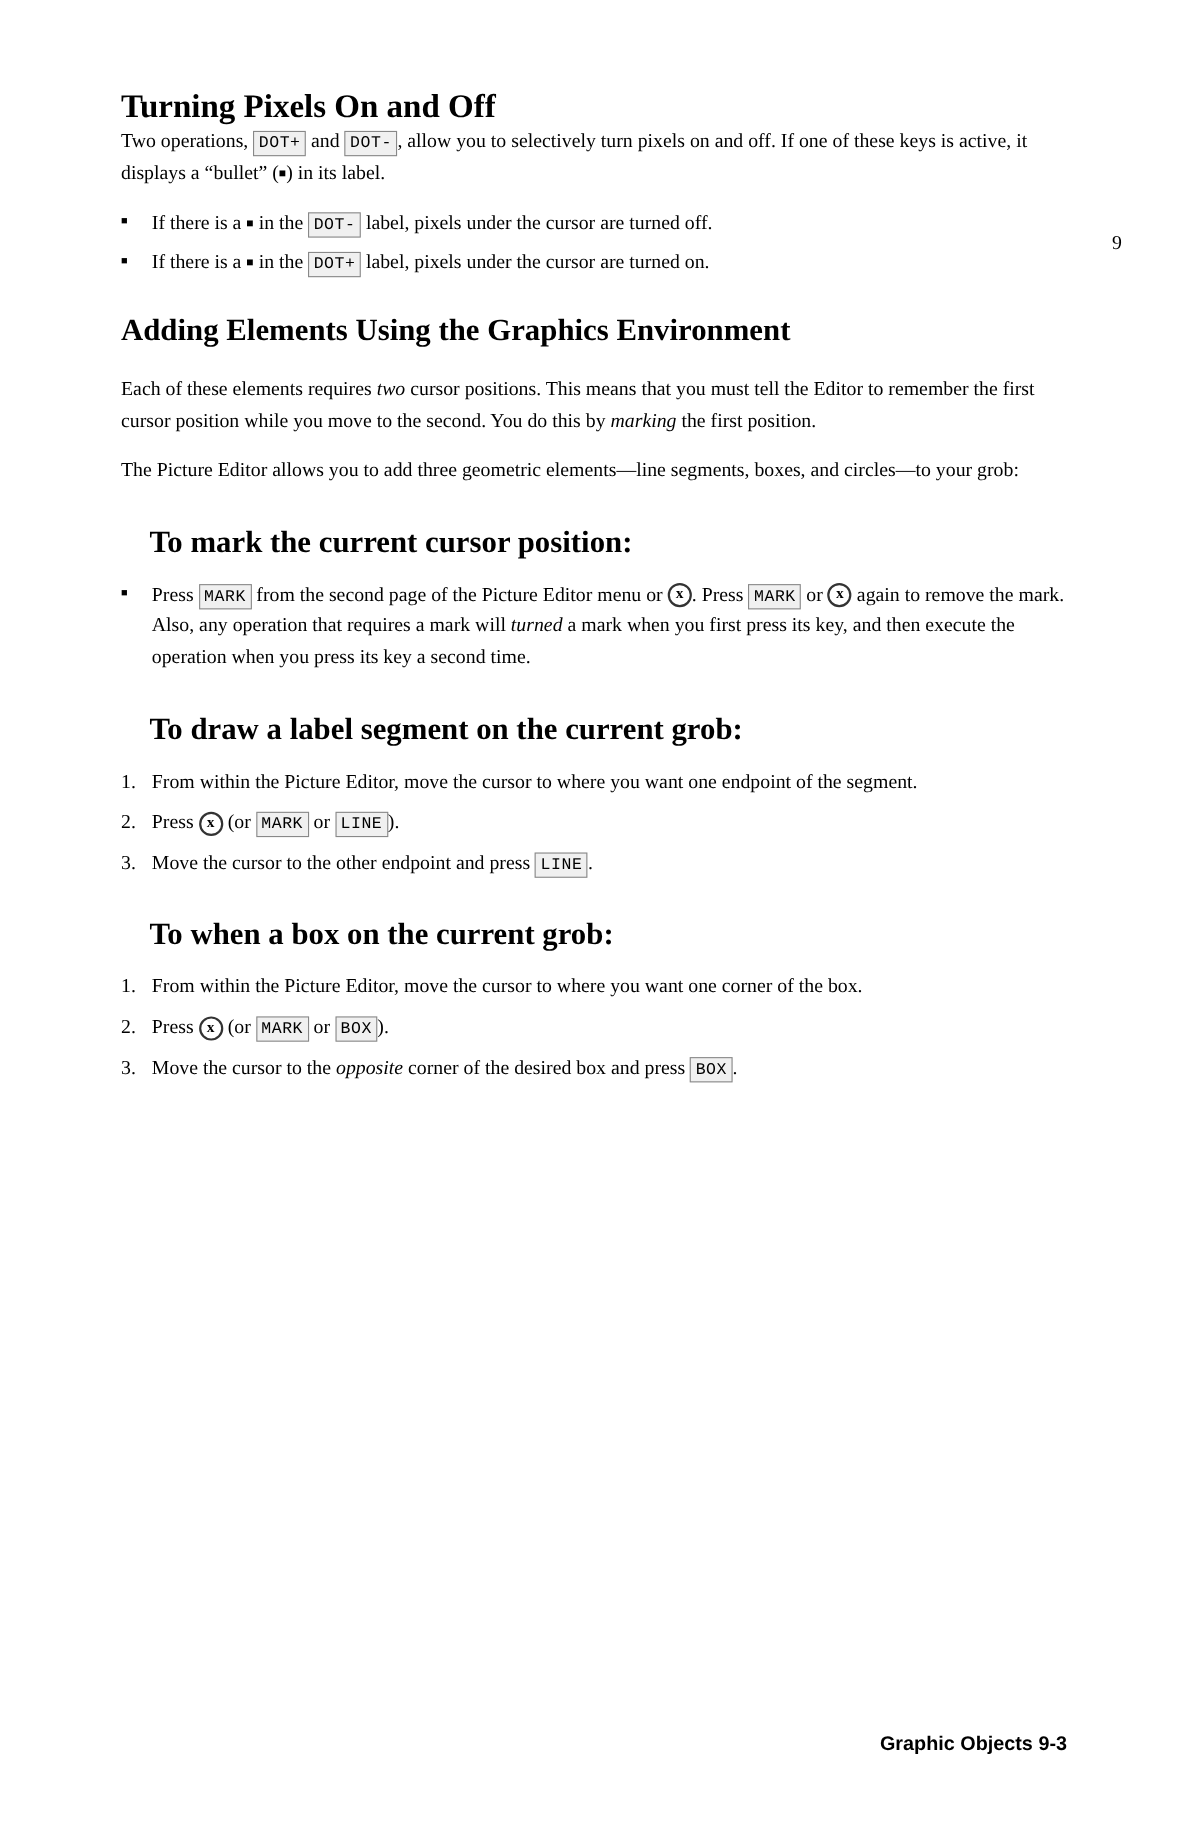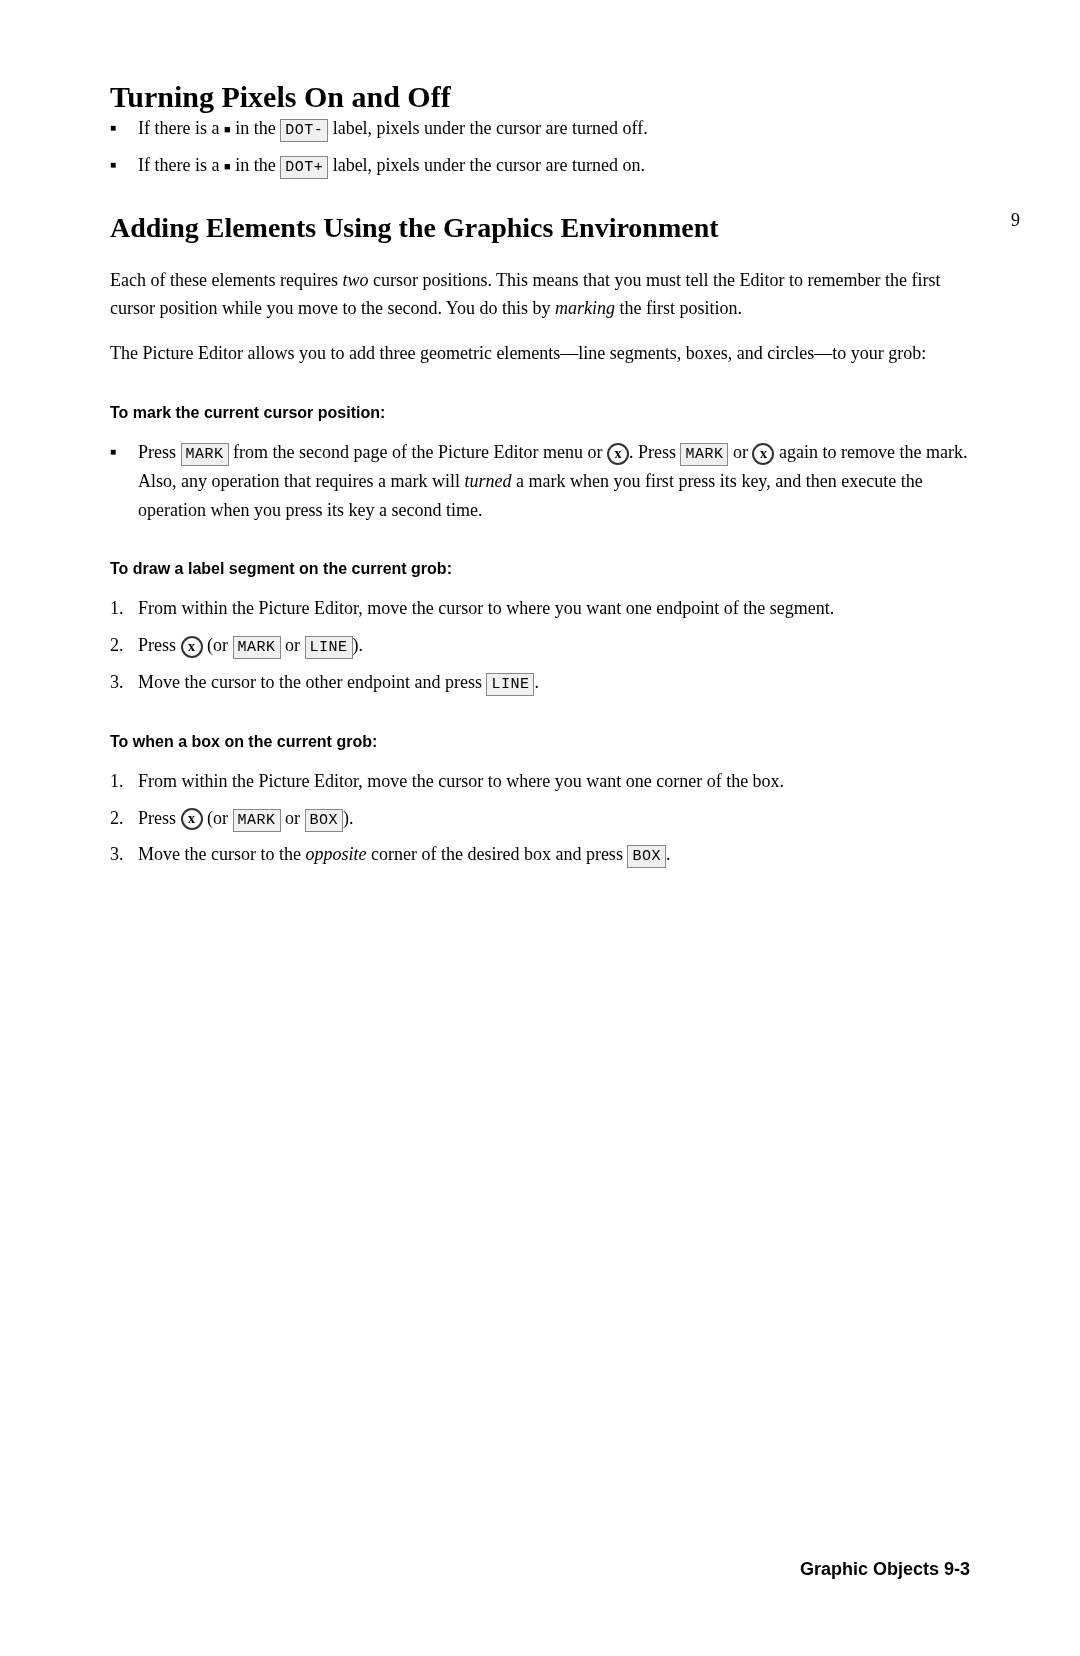--- a/index.html
+++ b/index.html
@@ -43,25 +43,26 @@
 
     h2.section-title {
       font-size: 28px;
       font-weight: bold;
       font-family: 'Times New Roman', Times, serif;
       margin-bottom: 22px;
       margin-top: 32px;
     }
 
     h3.subsection-title {
-      font-size: 16px;
-      font-weight: bold;
-      font-family: Liberation Sans, sans-serif;
+      font-size: 28px;
+      font-weight: bold;
+      font-family: Liberation Serif, serif;
       margin-bottom: 16px;
       margin-top: 36px;
+      margin-left: 26px;
     }
 
     p {
       font-size: 18px;
       line-height: 1.6;
       margin-bottom: 16px;
       font-family: 'Times New Roman', Times, serif;
     }
 
     .key {
@@ -132,41 +133,46 @@
       position: absolute;
       left: 0;
     }
 
     em {
       font-style: italic;
     }
 
     .footer {
       position: absolute;
-      bottom: 76px;
+      bottom: 60px;
       right: 110px;
       font-size: 18px;
       font-weight: bold;
       font-family: Arial, Helvetica, sans-serif;
     }
 
     .bullet-symbol {
       font-size: 11px;
       vertical-align: middle;
     }
   </style>
 </head>
 <body>
 
 <div class="page">
 
   <span class="page-number">9</span>
 
   <h1 class="section-title">Turning Pixels On and Off</h1>
 
+  <p>
+    Two operations, <span class="key">DOT+</span> and <span class="key">DOT-</span>, allow you to selectively turn
+    pixels on and off. If one of these keys is active, it displays a “bullet”
+    (<span class="bullet-symbol">■</span>) in its label.
+  </p>
 
   <ul class="bullet-list">
     <li>
       If there is a <span class="bullet-symbol">■</span> in the <span class="key">DOT-</span> label, pixels under the cursor are
       turned off.
     </li>
     <li>
       If there is a <span class="bullet-symbol">■</span> in the <span class="key">DOT+</span> label, pixels under the cursor are
       turned on.
     </li>

